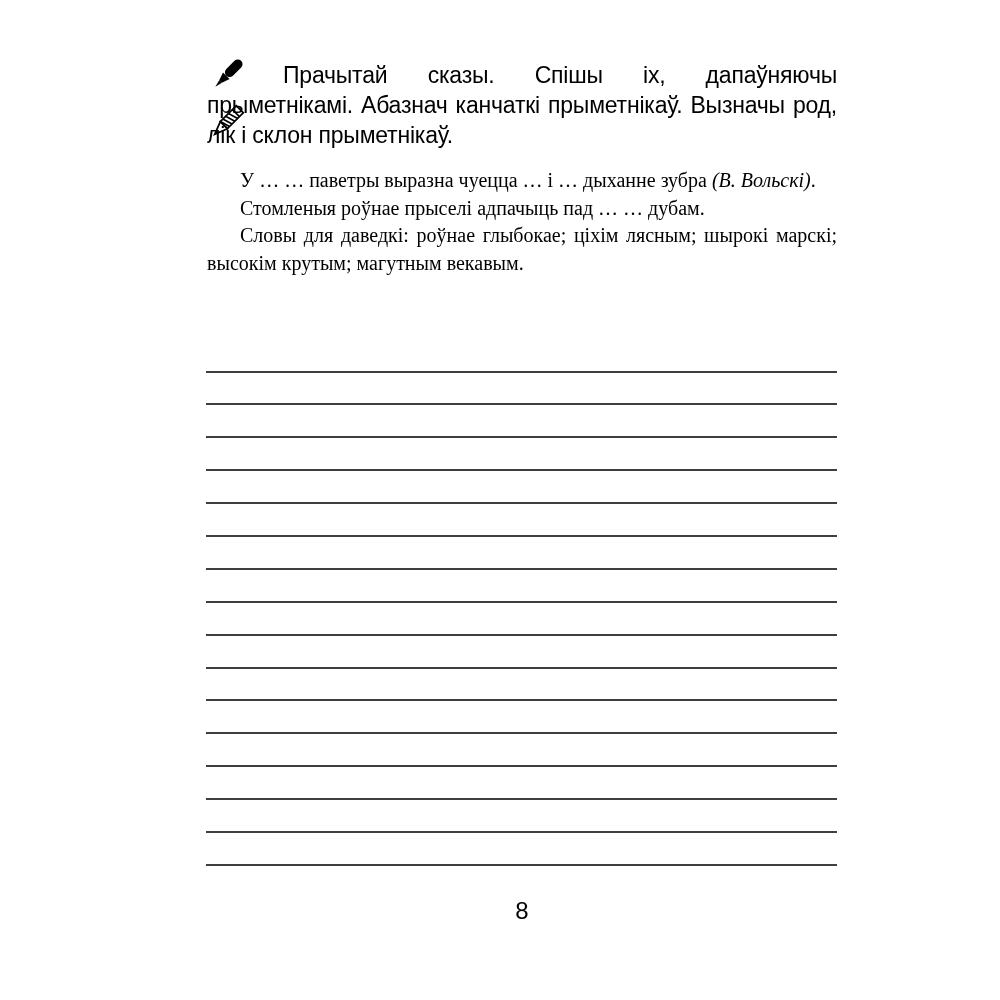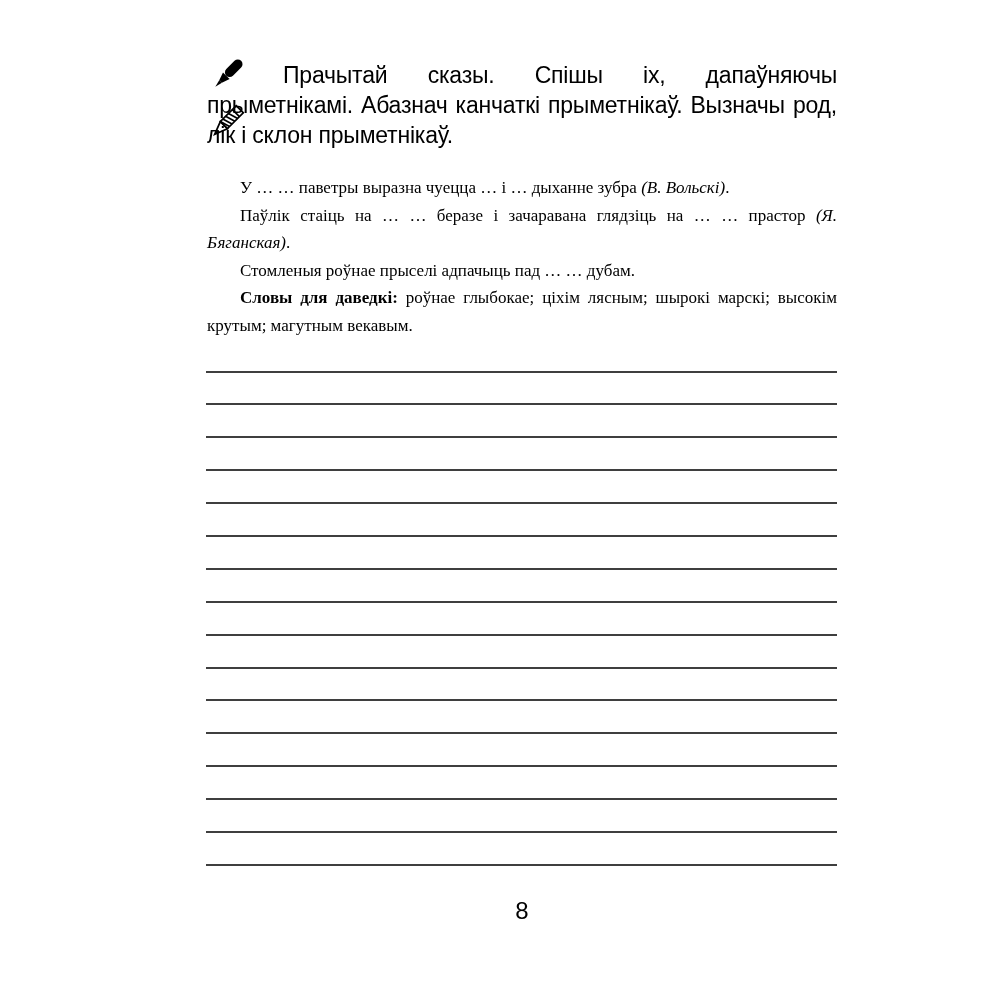--- a/index.html
+++ b/index.html
@@ -29,32 +29,32 @@
   .instruction {
     margin: 0;
     font-family: "Liberation Sans", "DejaVu Sans", sans-serif;
     font-size: 23px;
     line-height: 30px;
     text-align: justify;
     text-indent: 76px; 
     letter-spacing: -0.2px;
   }
   .body-text {
-    margin-top: 24px;
+    margin-top: 17px;
     font-family: "Liberation Serif", "DejaVu Serif", serif;
-    font-size: 17px;
+    font-size: 20px;
     line-height: 27.6px;
     text-align: justify;
   }
   .body-text p {
     margin: 0;
     text-indent: 33px;
   }
   .author { font-style: italic; }
-  .ref-label { font-weight: bold; }
+  .ref-label { font-weight: normal; }
   .writing-lines {
     position: absolute;
     left: 206px;
     top: 370.5px;
     width: 631px;
   }
   .rule-line {
     height: 32.9px;
     box-sizing: border-box;
     border-top: 2px solid #3f3f3f;
@@ -98,21 +98,20 @@
           <path d="M14 25 L24 25 L19 38 Z"></path>
           <path d="M17.1 33 L20.9 33 L19 37.8 Z" fill="#000" stroke="none"></path>
         </g>
       </svg>
     </span>
 
     <p class="instruction">Прачытай сказы. Спішы іх, дапаўняючы прыметнікамі. Абазнач канчаткі прыметнікаў. Вызначы род, лік і склон прыметнікаў.</p>
 
     <div class="body-text">
       <p><span>У … … паветры выразна чуецца … і … дыханне зубра </span><span class="author">(В. Вольскі)</span><span>.</span></p>
-      <p><span>Паўлік стаіць на … … беразе і зачаравана глядзіць на … … прастор </span><span class="author">(Я. Бяганская)</span><span>.</span></p>
       <p><span>Стомленыя роўнае прыселі адпачыць пад … … дубам.</span><span class="author"></span><span></span></p>
       <p><span class="ref-label">Словы для даведкі:</span><span> роўнае глыбокае; ціхім лясным; шырокі марскі; высокім крутым; магутным векавым.</span></p>
     </div>
   </div>
 
   <div class="writing-lines">
       <div class="rule-line" style="border-top-color: rgb(63, 63, 63);"></div>
       <div class="rule-line" style="border-top-color: rgb(63, 63, 63);"></div>
       <div class="rule-line" style="border-top-color: rgb(63, 63, 63);"></div>
       <div class="rule-line" style="border-top-color: rgb(63, 63, 63);"></div>

